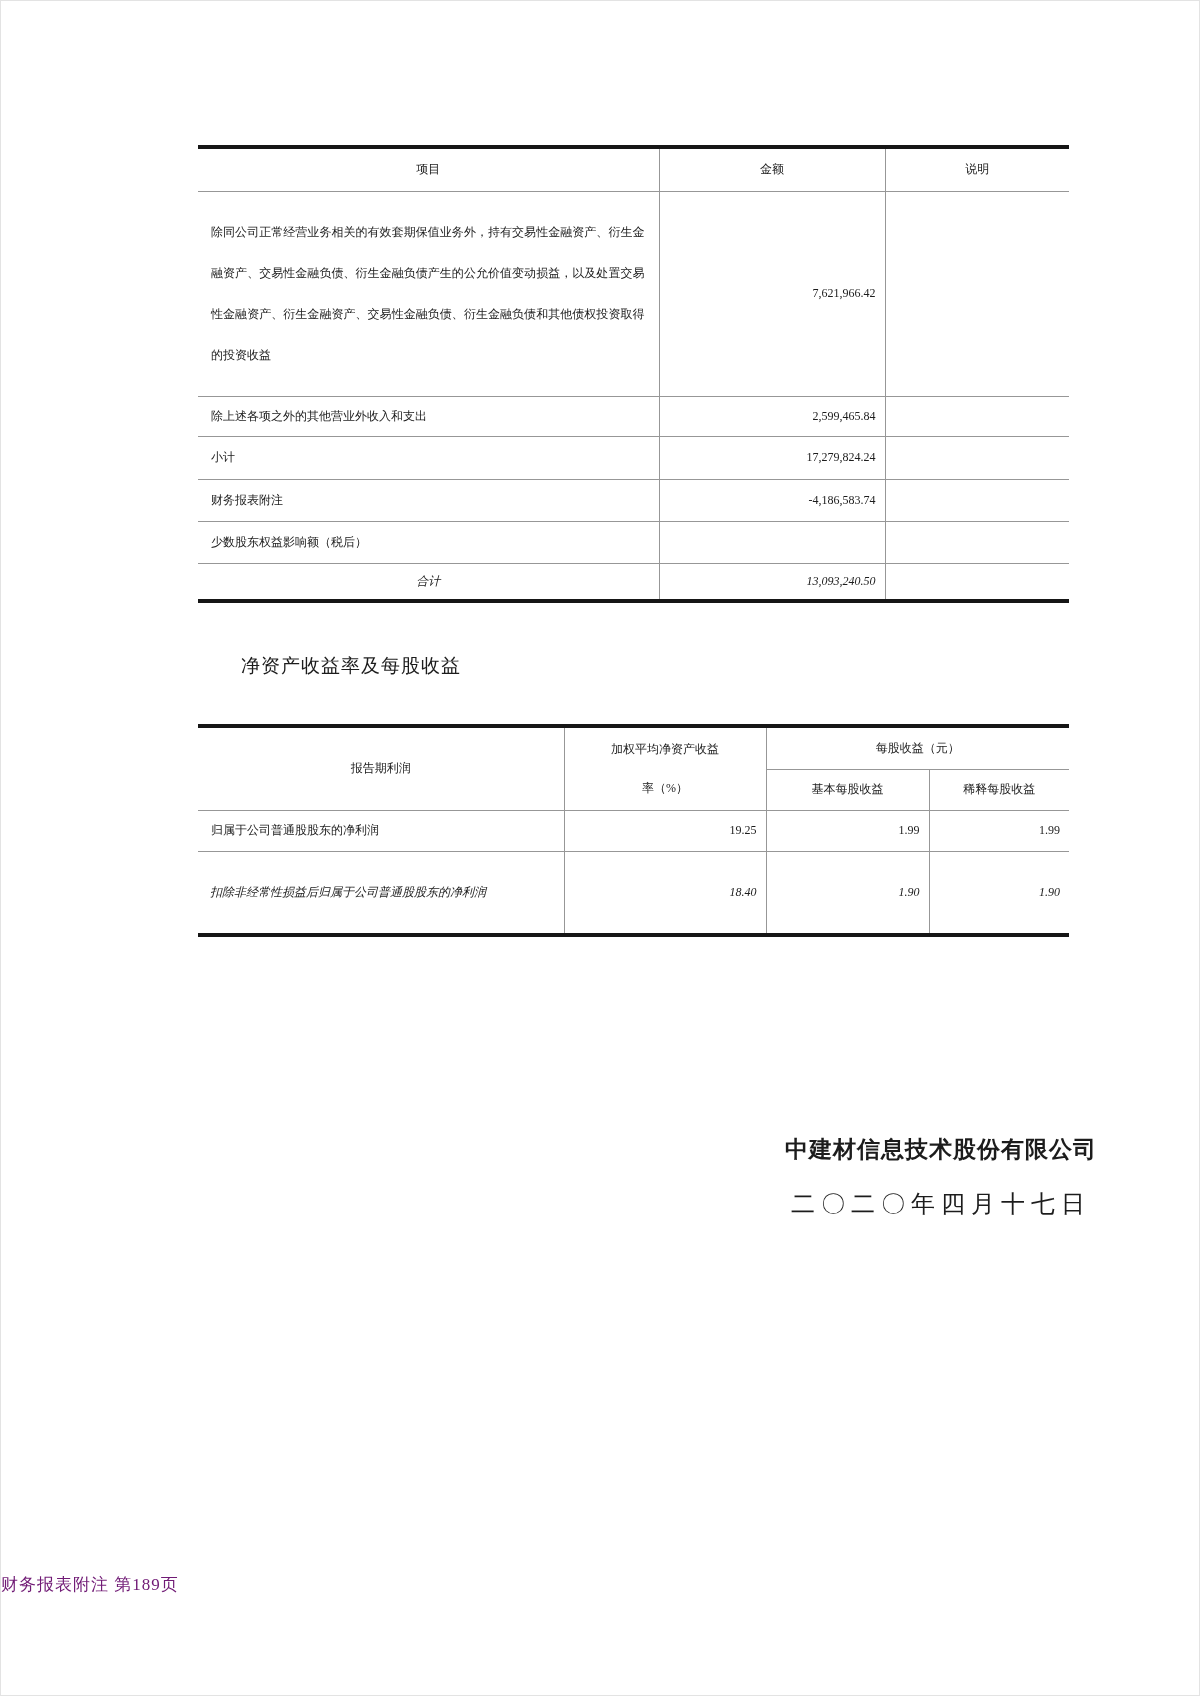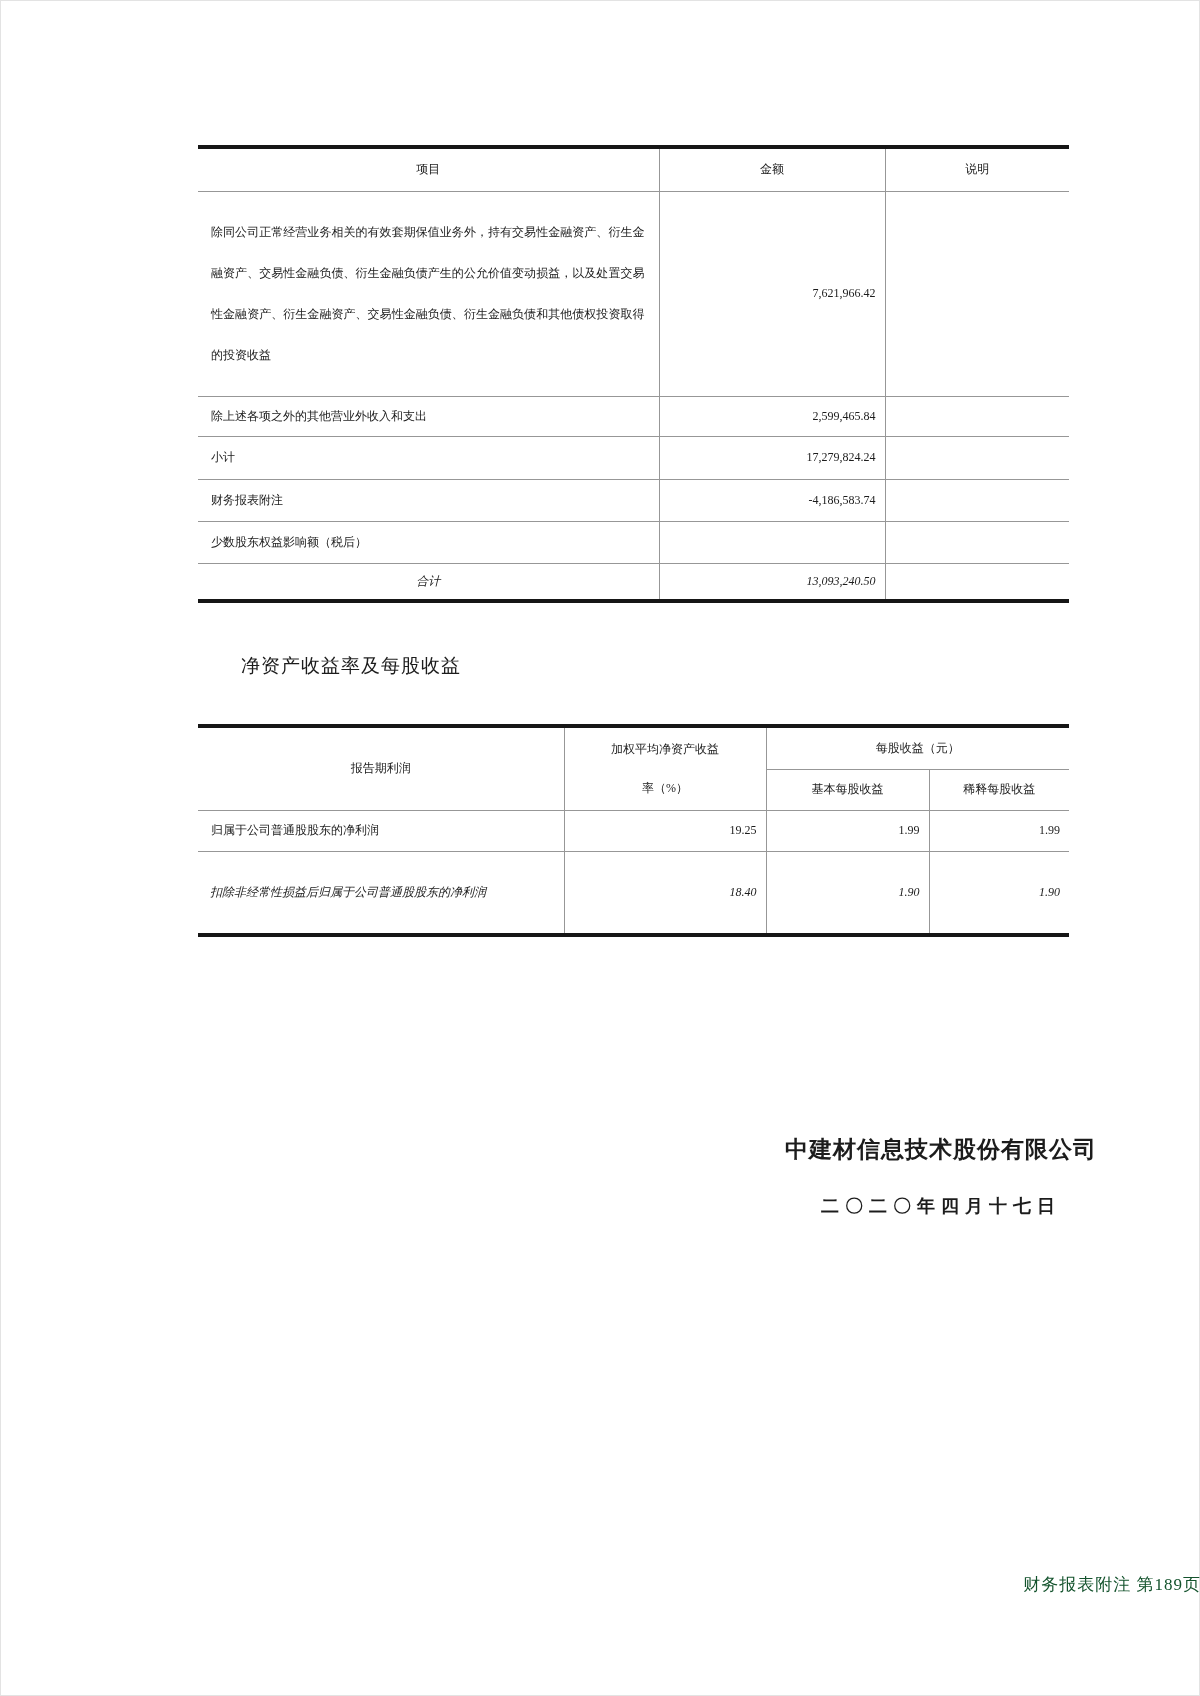--- a/index.html
+++ b/index.html
@@ -54,30 +54,30 @@
   }
 
   .signature {
     position: absolute;
     left: 735px;
     top: 1135px;
     width: 410px;
     text-align: center;
   }
   .company-name { font-size: 23px; font-weight: bold; letter-spacing: 1px; line-height: 28px; }
-  .sign-date { margin-top: 30px; font-size: 18px; letter-spacing: 6px; font-weight: bold; }
+  .sign-date { margin-top: 24px; font-size: 24px; letter-spacing: 6px; }
 
   .page-footer {
     position: absolute;
     left: 0;
     top: 1572px;
     width: 1200px;
-    text-align: right;
+    text-align: left;
     font-size: 17px;
-    color: #14532d;
+    color: #701a75;
     letter-spacing: 1px;
   }
 </style>
 </head>
 <body>
 
 <div class="page">
 
   <table class="fin-table" id="table1">
     <colgroup>

